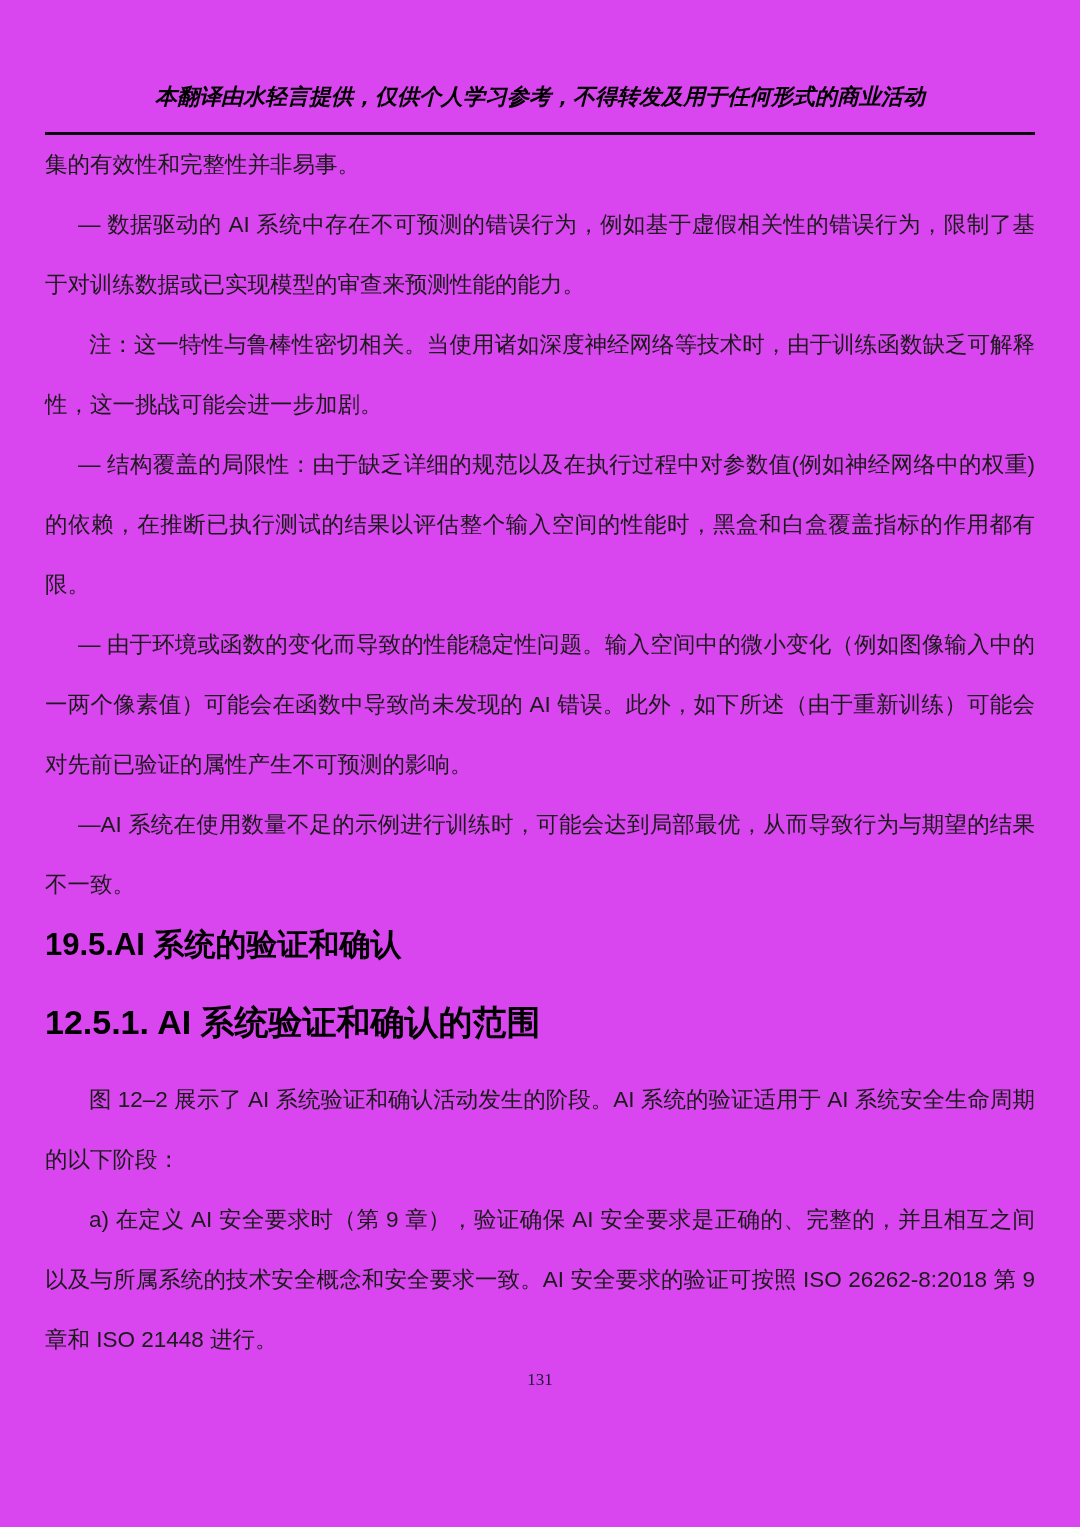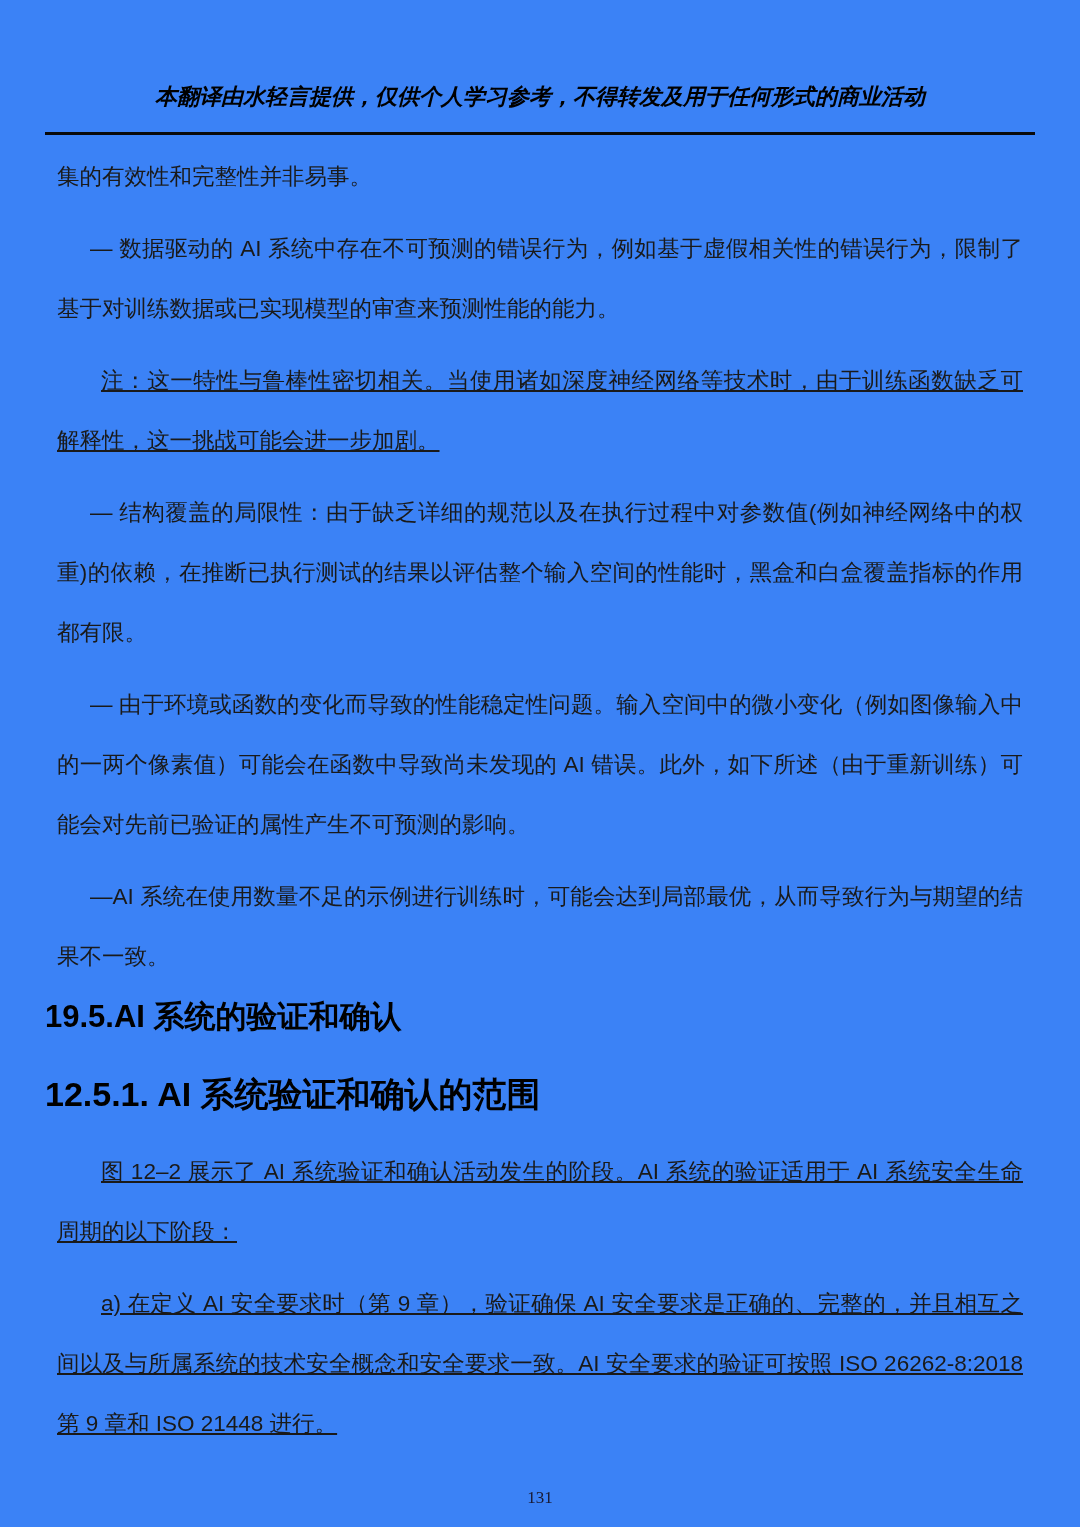--- a/index.html
+++ b/index.html
@@ -1,66 +1,65 @@
 <!DOCTYPE html>
 <html lang="zh"><head>
 <meta charset="utf-8">
 <style>
   * { box-sizing: border-box; }
   html, body { margin: 0; padding: 0; background: #ffffff; }
   .page {
     position: relative;
     width: 1080px;
     height: 1527px;
-    background: #3b82f6;
+    background: #d946ef;
     color: #000000;
     font-family: "Liberation Sans", sans-serif;
     overflow: hidden;
   }
   .margin-box { padding: 0 45px; }
   .notice {
     padding-top: 84px;
     text-align: center;
     font-size: 22px;
     line-height: 26px;
     font-weight: 700;
     font-style: italic;
   }
   .rule {
     margin-top: 22px;
     height: 0;
     border-top: 3px solid #0a0a0a;
   }
   .body-text p {
-    margin: 12px;
+    margin: 0;
     font-size: 22.5px;
     line-height: 60px;
     text-align: justify;
     color: #1a1a1a;
   }
   .indent-none { text-indent: 0; }
-  .indent-2em  { text-indent: 44px; text-decoration: underline; }
+  .indent-2em  { text-indent: 44px; }
   .indent-dash { text-indent: 33px; }
   h1.sec {
     margin: 14px 0 0 0;
     font-size: 31px;
     line-height: 32px;
     font-weight: 700;
     color: #000000;
   }
   h2.sec {
     margin: 46px 0 0 0;
     font-size: 34px;
     line-height: 31px;
     font-weight: 700;
     color: #000000;
   }
   .after-h2 { margin-top: 32px !important; }
   .page-number {
-    margin-top: 34px;
     text-align: center;
     font-family: "Liberation Serif", serif;
     font-size: 17px;
     line-height: 20px;
     color: #1a1a33;
   }
 </style>
 </head>
 <body>
 

